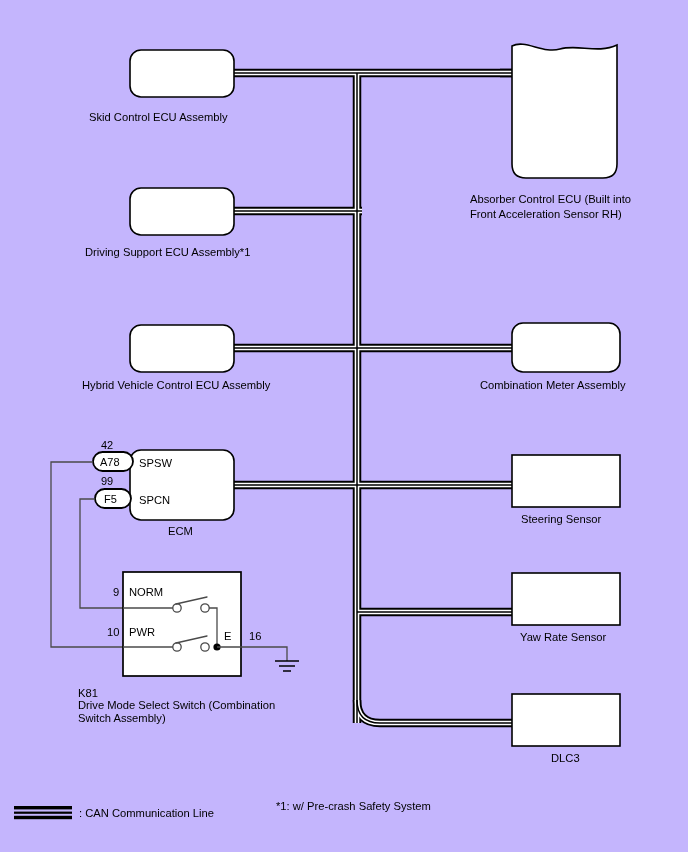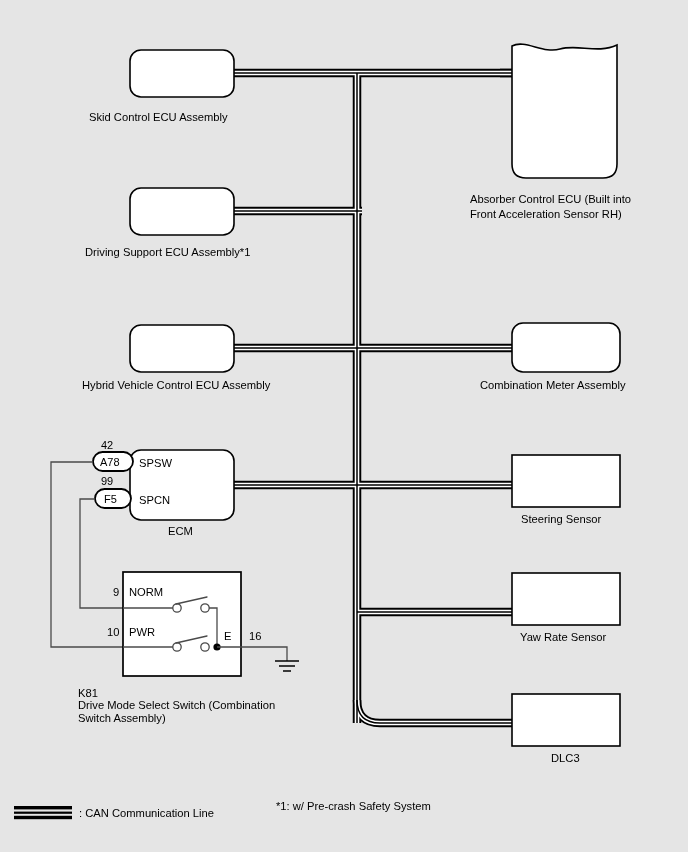--- a/index.html
+++ b/index.html
@@ -8,21 +8,21 @@
     background: #ffffff;
   }
   body {
     font-family: "Liberation Sans", sans-serif;
     color: #000000;
   }
   #page {
     position: relative;
     width: 688px;
     height: 852px;
-    background: #e5e5e5;
+    background: #c4b5fd;
     overflow: hidden;
     text-align: center;
   }
   #diagram {
     position: absolute;
     left: 0;
     top: 0;
   }
   .lbl {
     font-family: "Liberation Sans", sans-serif;

